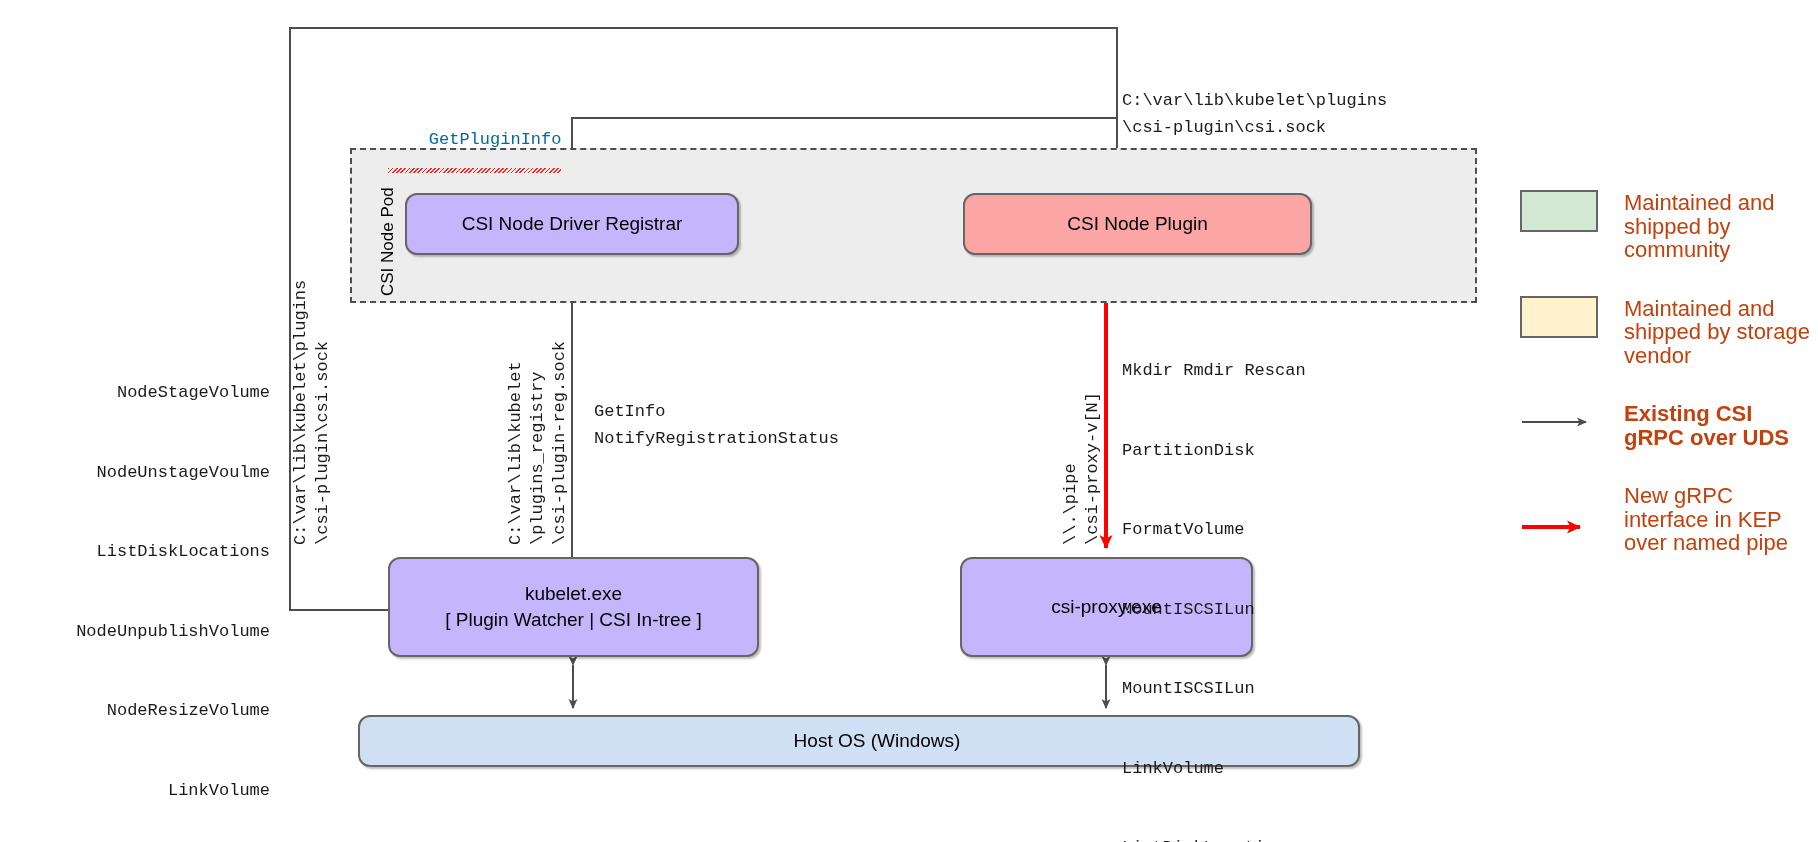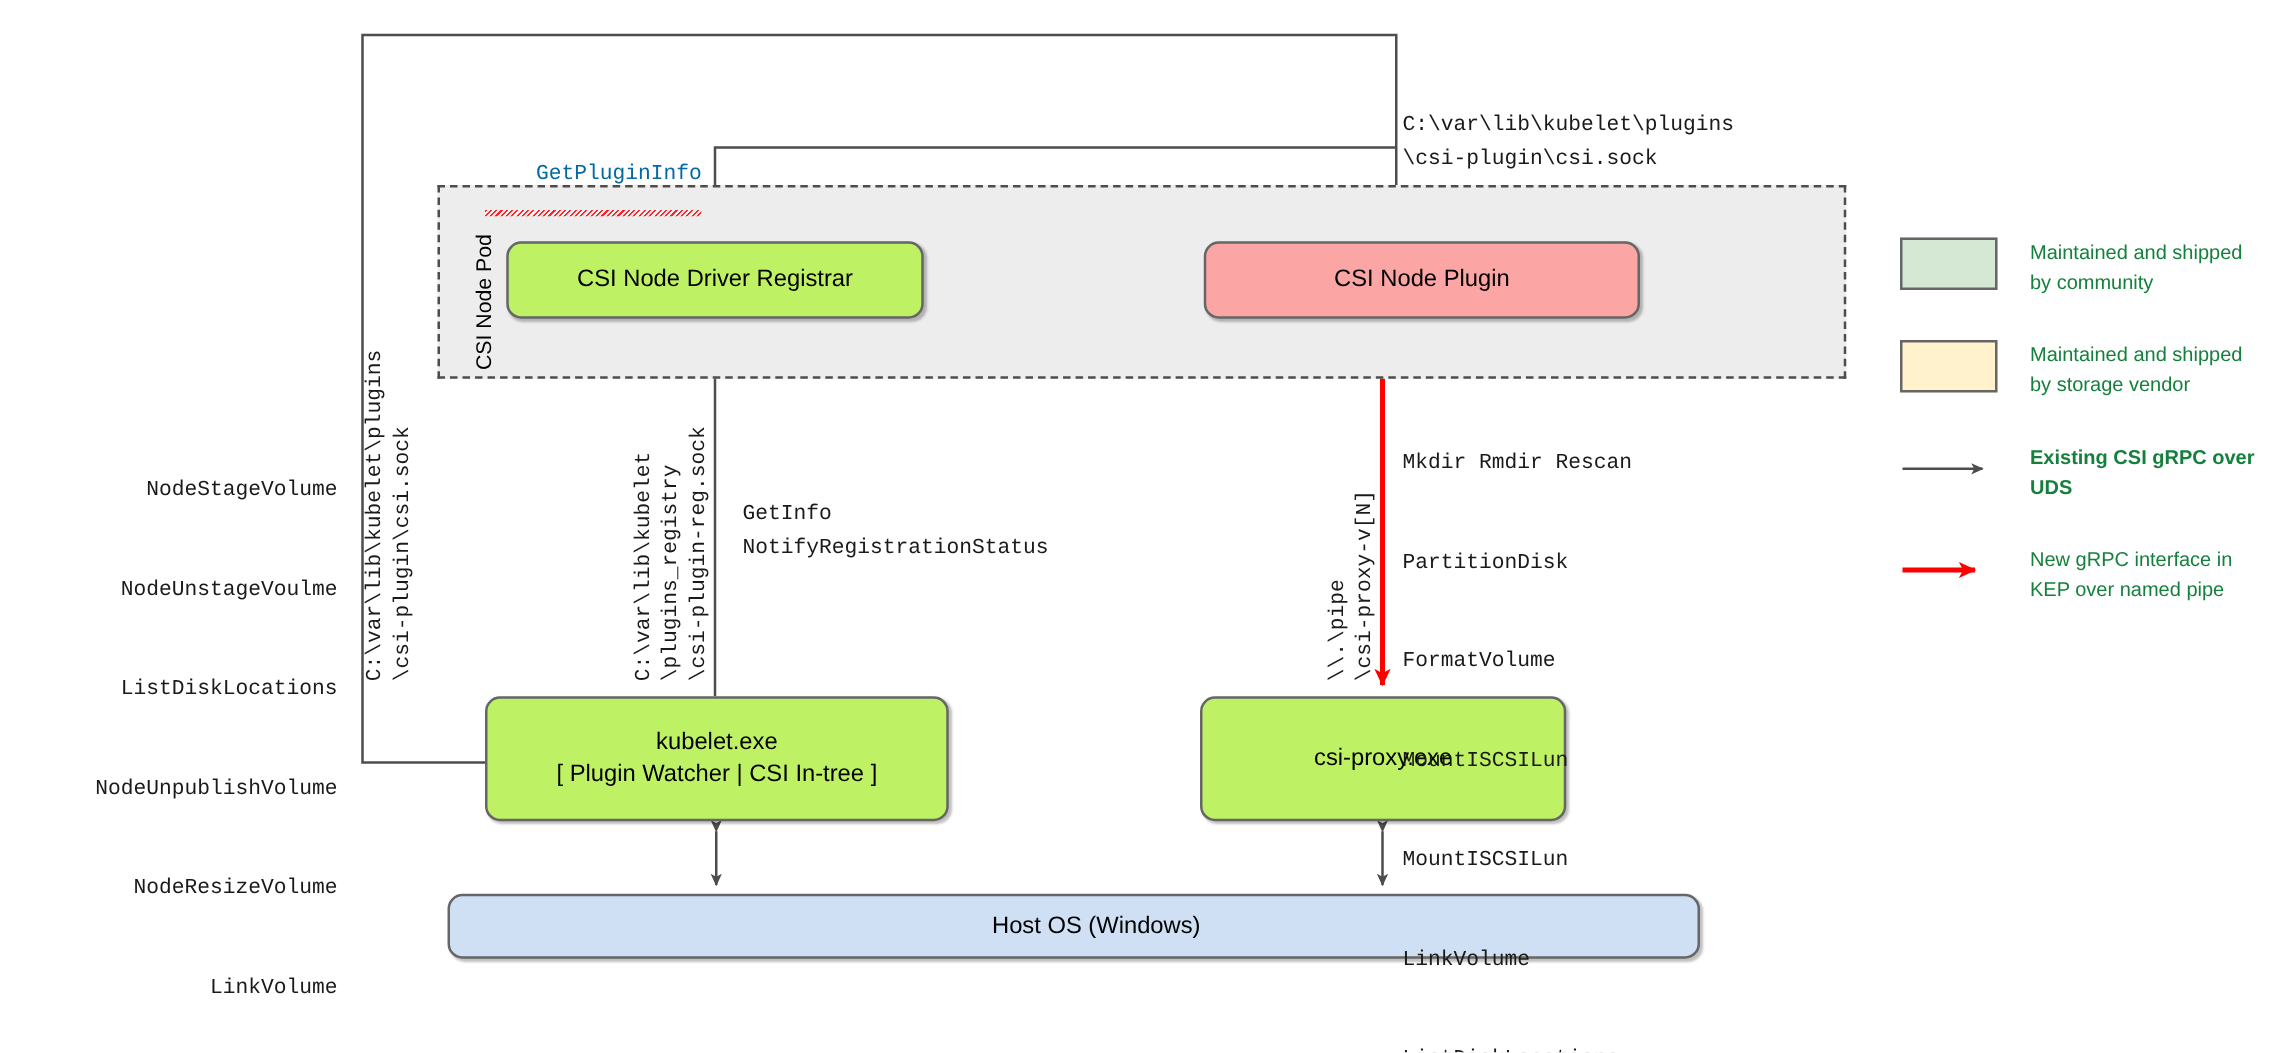--- a/index.html
+++ b/index.html
@@ -55,21 +55,21 @@
     border: 2px solid #666666;
     border-radius: 12px;
     display: flex;
     align-items: center;
     justify-content: center;
     text-align: center;
     font-size: 19px;
     line-height: 26px;
     box-shadow: 2px 2px 2px rgba(0,0,0,0.25);
   }
-  .green { background: #bef264; }
+  .green { background: #c4b5fd; }
   .cream { background: #fca5a5; margin-left: 31px; }
   .blue  { background: #cfe0f5; padding-left: 36px; }
 
   #box-registrar { left: 405px; top: 193px; width: 334px; height: 62px; }
   #box-nodeplugin { left: 932px; top: 193px; width: 349px; height: 62px; }
   #box-kubelet   { left: 388px; top: 557px; width: 371px; height: 100px; }
   #box-csiproxy  { left: 960px; top: 557px; width: 293px; height: 100px; }
   #box-hostos    { left: 358px; top: 715px; width: 1002px; height: 52px; font-size: 19px; }
 
   .box-line2 { display: block; }
@@ -135,23 +135,23 @@
     margin-right: 26px;
   }
   .legend-arrow {
     width: 78px;
     height: 42px;
     flex: 0 0 78px;
     margin-right: 26px;
     position: relative;
   }
   .legend-text {
-    font-size: 16px;
+    font-size: 22px;
     line-height: 23.5px;
-    color: #15803d;
+    color: #c2410c;
     padding-top: 1px;
   }
   #legend-row-arrow1 { margin-top: 6px; font-weight: bold; }
   #legend-row-arrow2 { margin-top: 16px; align-items: flex-end; }
 </style>
 </head>
 <body>
 
 <div id="canvas">
 

